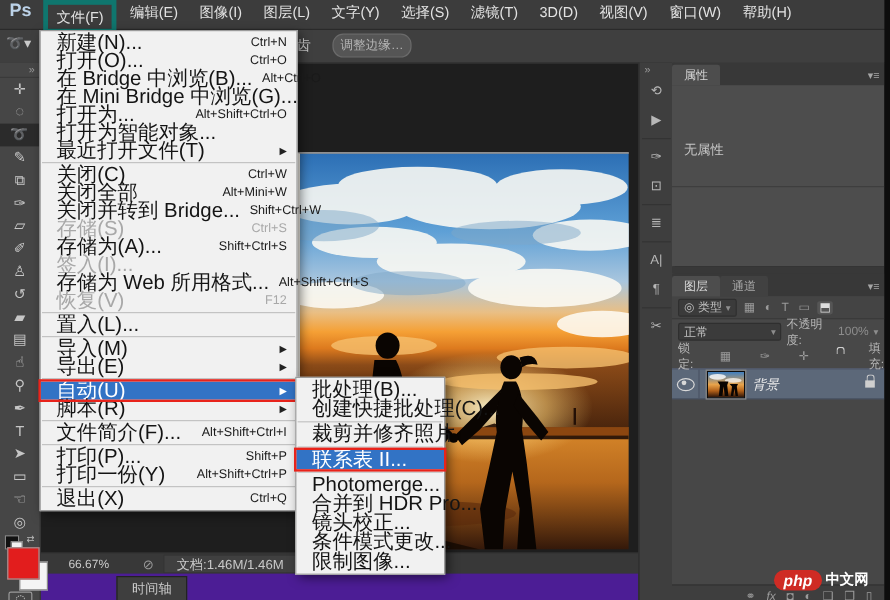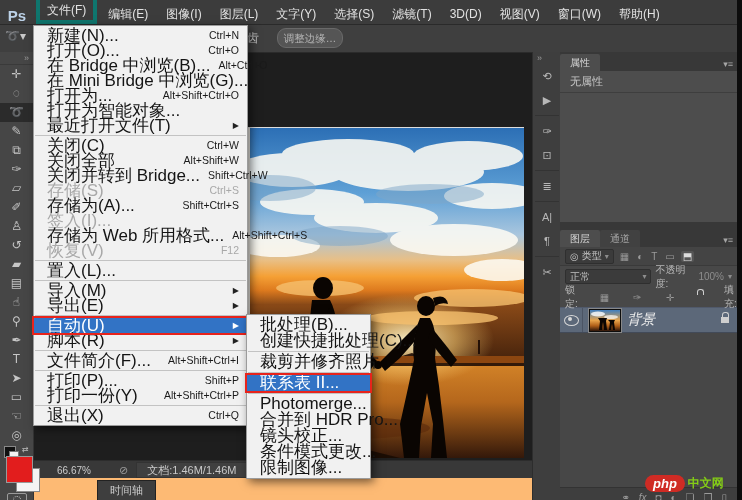--- a/index.html
+++ b/index.html
@@ -1,21 +1,21 @@
 <!DOCTYPE html>
 <html><head>
 <meta charset="utf-8">
 <style>
   html,body{margin:0;padding:0;width:742px;height:500px;overflow:hidden;background:#141414;
     font-family:"Liberation Sans","DejaVu Sans",sans-serif;-webkit-font-smoothing:antialiased;}
   #stage{position:relative;width:742px;height:500px;background:#222;}
 
   
   #menubar{position:absolute;left:0;top:0;width:742px;height:24px;background:#3c3c3c;
-    border-bottom:1px solid #2a2a2a;display:flex;align-items:flex-end;z-index:40;}
+    border-bottom:1px solid #2a2a2a;display:flex;align-items:flex-start;z-index:40;}
   .ps-logo{width:34px;text-align:center;color:#bcd2e8;font-weight:bold;font-size:15px;}
   .mb-item{padding:0 9px;font-size:12px;color:#e2e2e2;line-height:20px;white-space:nowrap;}
   .mb-item.boxed{border:4px solid #0f766e;padding:0 7px;margin:0 2px;}
 
   
   #optionsbar{position:absolute;left:0;top:24px;width:742px;height:28px;background:#3f3f3f;
     border-bottom:1px solid #2b2b2b;z-index:5;}
   #tool-preset{position:absolute;left:5px;top:5px;color:#c9c9c9;font-size:12px;}
   #aa-frag{position:absolute;left:247px;top:6px;color:#c9c9c9;font-size:12px;}
   #refine-edge{position:absolute;left:277px;top:4px;width:64px;height:18px;background:#555;
@@ -58,21 +58,21 @@
   .dksep{border-top:1px solid #333;margin:3px 2px;}
   .collapse-arrows{position:absolute;top:1px;color:#9a9a9a;font-size:9px;}
 
   
   #props{position:absolute;left:560px;top:52px;width:177px;height:170px;background:#4d4d4d;z-index:5;}
   .phead{height:19px;background:#383838;display:flex;align-items:flex-end;}
   .ptab{display:inline-block;padding:2px 10px 1px;font-size:10px;color:#d8d8d8;background:#4d4d4d;
     border-radius:2px 2px 0 0;}
   .ptab.off{background:#414141;color:#a8a8a8;}
   .pmenu{margin-left:auto;color:#a5a5a5;font-size:9px;padding:0 4px 2px;}
-  #props-empty{padding:3px 10px;font-size:11px;color:#c6c6c6;border-bottom:1px solid #3e3e3e;}
+  #props-empty{padding:23px 10px;font-size:11px;color:#c6c6c6;border-bottom:1px solid #3e3e3e;margin-top:23px;}
   #gap-strip{position:absolute;left:560px;top:222px;width:177px;height:6px;background:#383838;z-index:5;}
 
   #layers{position:absolute;left:560px;top:228px;width:177px;height:272px;background:#484848;z-index:5;}
   .lrow{display:flex;align-items:center;padding:0 5px;font-size:10px;color:#b8b8b8;}
   #filter-row{height:18px;background:#444;border-bottom:1px solid #3a3a3a;gap:4px;}
   .mini-dd{display:inline-flex;align-items:center;gap:3px;background:#3b3b3b;border:1px solid #2f2f2f;
     border-radius:2px;padding:0 4px;height:13px;color:#c0c0c0;}
   .fic{color:#9b9b9b;font-size:10px;padding:0 2px;}
   .fic.on{color:#ddd;background:#555;border-radius:2px;}
   #blend-row{height:21px;gap:4px;}
@@ -80,39 +80,39 @@
   .val{color:#8d8d8d;}
   .ddarrow{color:#8d8d8d;font-size:8px;}
   #layer-row{height:24px;background:#5c6879;border-top:1px solid #50596b;border-bottom:1px solid #424a58;
     display:flex;align-items:center;}
   #eye-cell{width:22px;height:24px;border-right:1px solid #4b5464;display:flex;align-items:center;
     justify-content:center;}
   .eye{width:13px;height:9px;border:1px solid #d8d8d8;border-radius:50%;position:relative;}
   .eye::after{content:"";position:absolute;left:3.5px;top:1.5px;width:4px;height:4px;background:#d8d8d8;
     border-radius:50%;}
   #thumb{margin:0 6px;width:30px;height:21px;border:1px solid #0d0d0d;outline:1px solid #888;}
-  #layer-name{font-size:14px;font-style:italic;color:#ececec;}
+  #layer-name{font-size:11px;font-style:italic;color:#ececec;}
   .lockico{width:8px;height:6px;background:#cfcfcf;position:relative;display:inline-block;}
   .lockico::before{content:"";position:absolute;top:-5px;left:1px;width:5px;height:5px;
     border:1.5px solid #cfcfcf;border-bottom:none;border-radius:3px 3px 0 0;}
   #layer-lock{margin-left:auto;margin-right:8px;}
   #layers-empty{height:154px;background:#474747;}
   #layers-bottom{height:18px;background:#3e3e3e;border-top:1px solid #333;display:flex;
     align-items:center;justify-content:flex-end;gap:9px;padding:0 10px;}
   .bic{color:#9b9b9b;font-size:10px;font-style:italic;}
 
   
   #statusbar{position:absolute;left:33px;top:460px;width:499px;height:18px;background:#383838;
     border-top:1px solid #2c2c2c;z-index:4;display:flex;align-items:center;}
   #zoom-pct{margin-left:24px;font-size:10px;color:#cccccc;width:52px;}
   #status-circle{color:#999;font-size:11px;margin:0 8px 0 10px;}
   #doc-box{background:#404040;border:1px solid #333;height:14px;display:flex;align-items:center;
     padding:0 10px;font-size:11px;color:#c9c9c9;}
   #doc-arrow{color:#b5b5b5;font-size:8px;margin-left:14px;}
-  #timeline-strip{position:absolute;left:33px;top:478px;width:499px;height:22px;background:#fdba74;z-index:4;}
+  #timeline-strip{position:absolute;left:33px;top:478px;width:499px;height:22px;background:#4c1d95;z-index:4;}
   #timeline-tab{position:absolute;left:64px;top:2px;background:#3e3e3e;border:1px solid #222;
     color:#c8c8c8;font-size:11px;padding:2px 12px;}
 
   
   .menu{position:absolute;background:#f1f1f1;border:1px solid #9b9b9b;
     box-shadow:3px 3px 9px rgba(0,0,0,.55);padding:2px 0;color:#141414;}
   #file-menu{left:33px;top:25px;width:213px;z-index:50;}
   #auto-submenu{left:246px;top:314px;width:123px;z-index:51;}
   .mi{display:flex;justify-content:space-between;align-items:center;padding:0 8px 0 13px;
     white-space:nowrap;}
@@ -123,21 +123,21 @@
   .mi.disabled .lbl,.mi.disabled .sc{color:#a8a8a8;}
   .mi .arr{font-size:8px;color:#222;margin-left:8px;}
   .mi.hl{background:#3273c5;outline:2px solid #e8231b;}
   .mi.hl .lbl,.mi.hl .arr{color:#fff;}
   .msep{border-top:1px solid #c3c3c3;margin:2px 1px;}
 
   
   #watermark{position:absolute;left:645px;top:475px;z-index:60;display:flex;align-items:center;gap:3px;}
   #wm-pill{background:#cf2b24;border-radius:11px;padding:1px 8px;color:#fff;font-weight:bold;
     font-style:italic;font-size:13px;}
-  #wm-suffix{color:#84cc16;font-size:12px;font-weight:bold;}
+  #wm-suffix{color:#ffffff;font-size:12px;font-weight:bold;}
   #right-edge{position:absolute;left:737px;top:0;width:5px;height:500px;background:#0d0d0d;z-index:45;}
 </style>
 </head>
 <body>
 
 <div id="stage">
 
   <div id="menubar">
     <span class="ps-logo">Ps</span>
     <span class="mb-item boxed">文件(F)</span>
@@ -396,21 +396,21 @@
       <span class="lbl">最近打开文件(T)</span>
       <span class="arr">▶</span>
     </div>
     <div class="msep"></div>
     <div class="mi">
       <span class="lbl">关闭(C)</span>
       <span class="sc">Ctrl+W</span>
     </div>
     <div class="mi">
       <span class="lbl">关闭全部</span>
-      <span class="sc">Alt+Shift+W</span>
+      <span class="sc">Alt+Mini+W</span>
     </div>
     <div class="mi">
       <span class="lbl">关闭并转到 Bridge...</span>
       <span class="sc">Shift+Ctrl+W</span>
     </div>
     <div class="mi disabled">
       <span class="lbl">存储(S)</span>
       <span class="sc">Ctrl+S</span>
     </div>
     <div class="mi">

